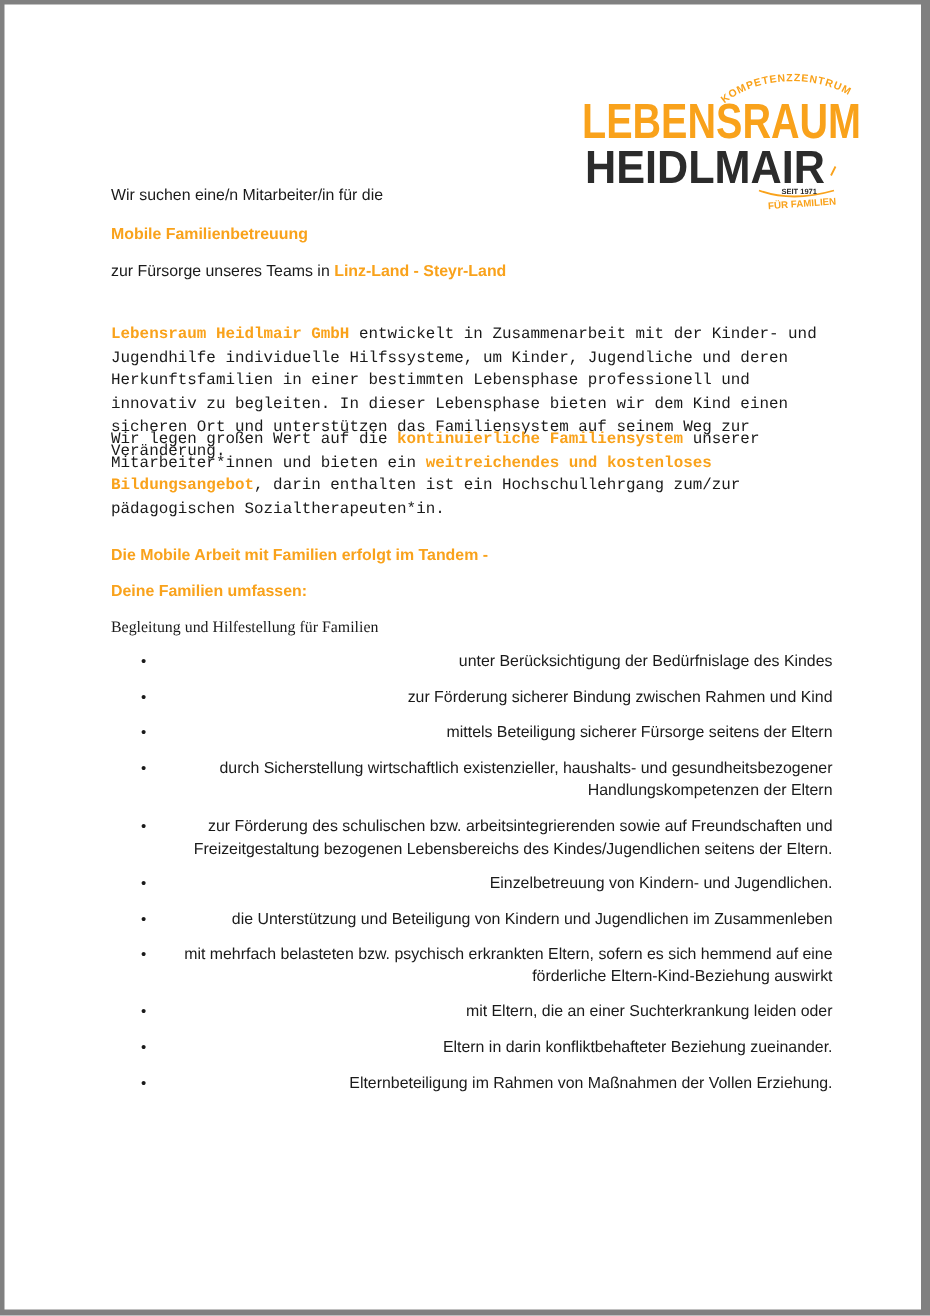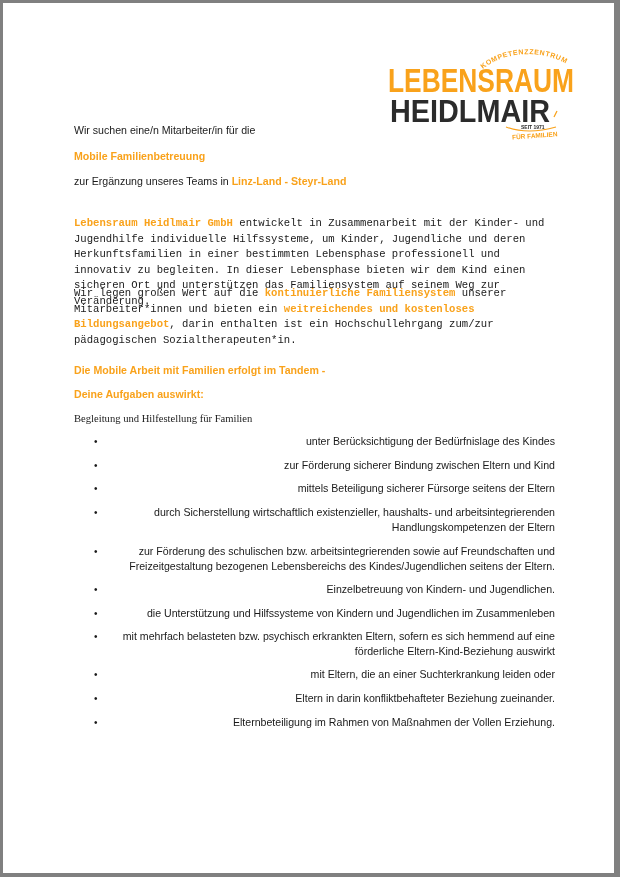--- a/index.html
+++ b/index.html
@@ -68,58 +68,58 @@
       <line x1="166" y1="86" x2="169" y2="80" stroke="#F9A21B" stroke-width="1.2"></line>
       <path d="M 118 96 Q 140 104 168 96" fill="none" stroke="#F9A21B" stroke-width="1.2"></path>
       <text x="133" y="98" font-family="Liberation Sans, sans-serif" font-size="5" font-weight="bold" fill="#2b2b2b">SEIT 1971</text>
       <text x="124" y="107" font-family="Liberation Sans, sans-serif" font-size="6.5" font-weight="bold" fill="#F9A21B" transform="rotate(-4 145 105)">FÜR FAMILIEN</text>
     </svg>
   </div>
 
   <div class="content">
     <div class="line" style="top:120px;text-align:center;">Wir suchen eine/n Mitarbeiter/in für die</div>
     <div class="line orange" style="top:146px;">Mobile Familienbetreuung</div>
-    <div class="line" style="top:171px;"><span>zur Ergänzung unseres Teams in </span><span class="orange">Linz-Land - Steyr-Land</span></div>
+    <div class="line" style="top:171px;"><span>zur Fürsorge unseres Teams in </span><span class="orange">Linz-Land - Steyr-Land</span></div>
 
     <div class="para" style="top:213px;"><span class="orange">Lebensraum Heidlmair GmbH</span><span> entwickelt in Zusammenarbeit mit der Kinder- und Jugendhilfe individuelle Hilfssysteme, um Kinder, Jugendliche und deren Herkunftsfamilien in einer bestimmten Lebensphase professionell und innovativ zu begleiten. In dieser Lebensphase bieten wir dem Kind einen sicheren Ort und unterstützen das Familiensystem auf seinem Weg zur Veränderung.</span></div>
 
     <div class="para" style="top:283px;"><span>Wir legen großen Wert auf die </span><span class="orange">kontinuierliche Familiensystem</span><span> unserer Mitarbeiter*innen und bieten ein </span><span class="orange">weitreichendes und kostenloses Bildungsangebot</span><span>, darin enthalten ist ein Hochschullehrgang zum/zur pädagogischen Sozialtherapeuten*in.</span></div>
 
     <div class="line orange" style="top:360px;">Die Mobile Arbeit mit Familien erfolgt im Tandem -</div>
-    <div class="line orange" style="top:384px;">Deine Aufgaben auswirkt:</div>
+    <div class="line orange" style="top:384px;">Deine Familien umfassen:</div>
     <div class="line" style="top:408px;font-family:Liberation Serif, serif;">Begleitung und Hilfestellung für Familien</div>
 
     <div class="bullets">
       <div class="bullet" style="top:431px;">
           <span class="dot">•</span>
           <span class="txt">unter Berücksichtigung der Bedürfnislage des Kindes</span>
         </div>
       <div class="bullet" style="top:455px;">
           <span class="dot">•</span>
-          <span class="txt">zur Förderung sicherer Bindung zwischen Eltern und Kind</span>
+          <span class="txt">zur Förderung sicherer Bindung zwischen Rahmen und Kind</span>
         </div>
       <div class="bullet" style="top:478px;">
           <span class="dot">•</span>
           <span class="txt">mittels Beteiligung sicherer Fürsorge seitens der Eltern</span>
         </div>
       <div class="bullet" style="top:502px;">
           <span class="dot">•</span>
-          <span class="txt">durch Sicherstellung wirtschaftlich existenzieller, haushalts- und arbeitsintegrierenden Handlungskompetenzen der Eltern</span>
+          <span class="txt">durch Sicherstellung wirtschaftlich existenzieller, haushalts- und gesundheitsbezogener Handlungskompetenzen der Eltern</span>
         </div>
       <div class="bullet" style="top:541px;">
           <span class="dot">•</span>
           <span class="txt">zur Förderung des schulischen bzw. arbeitsintegrierenden sowie auf Freundschaften und Freizeitgestaltung bezogenen Lebensbereichs des Kindes/Jugendlichen seitens der Eltern.</span>
         </div>
       <div class="bullet" style="top:579px;">
           <span class="dot">•</span>
           <span class="txt">Einzelbetreuung von Kindern- und Jugendlichen.</span>
         </div>
       <div class="bullet" style="top:603px;">
           <span class="dot">•</span>
-          <span class="txt">die Unterstützung und Hilfssysteme von Kindern und Jugendlichen im Zusammenleben</span>
+          <span class="txt">die Unterstützung und Beteiligung von Kindern und Jugendlichen im Zusammenleben</span>
         </div>
       <div class="bullet" style="top:626px;">
           <span class="dot">•</span>
           <span class="txt">mit mehrfach belasteten bzw. psychisch erkrankten Eltern, sofern es sich hemmend auf eine förderliche Eltern-Kind-Beziehung auswirkt</span>
         </div>
       <div class="bullet" style="top:664px;">
           <span class="dot">•</span>
           <span class="txt">mit Eltern, die an einer Suchterkrankung leiden oder</span>
         </div>
       <div class="bullet" style="top:688px;">

